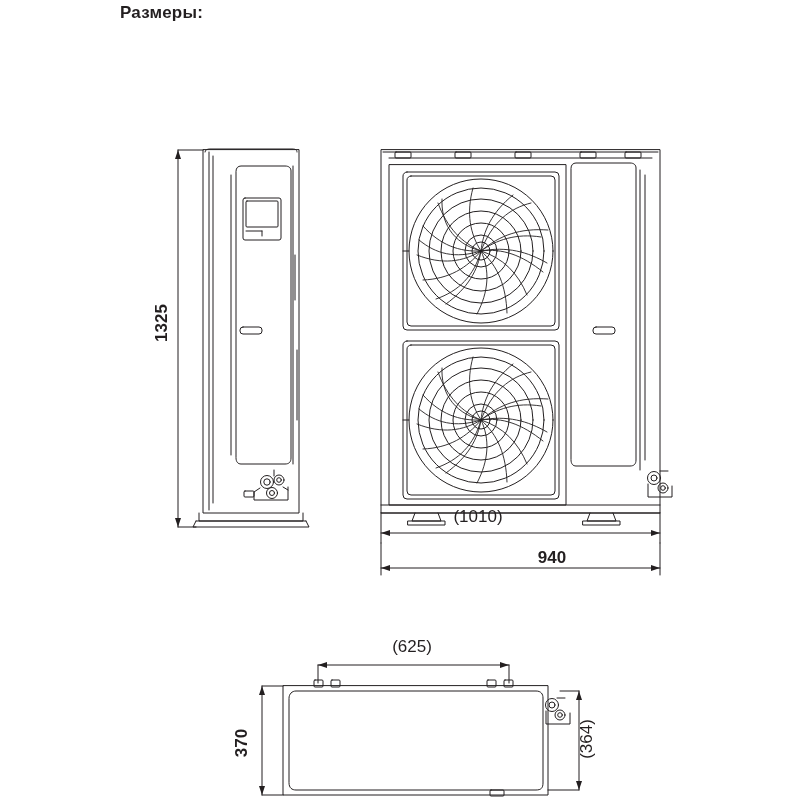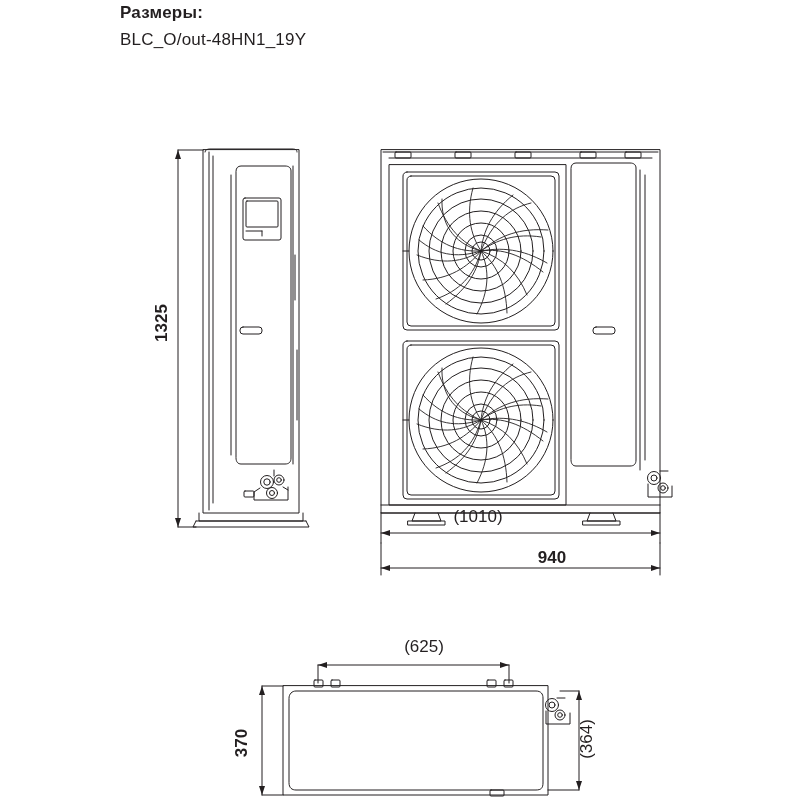--- a/index.html
+++ b/index.html
@@ -54,21 +54,20 @@
     top: 0;
   }
 </style>
 </head>
 <body>
 
 <div id="page">
 
   <div class="title-block">
     <div class="title-line bold">Размеры:</div>
-    <div class="title-line">BLC_O/out-48HN1_19Y</div>
   </div>
 
   <svg width="800" height="800" viewBox="0 0 800 800">
     <g fill="none" stroke="#231f20" stroke-width="1" stroke-linejoin="round" stroke-linecap="round">
 
       <g>
 
         <path d="M203,150 L203,513 L299,513 L299,150 Z"></path>
 
         <path d="M205,152 C205,150 207,149 210,149 L292,149 C296,149 297,150 297,152"></path>
@@ -290,19 +289,19 @@
 
     </g>
   </svg>
 
   <div class="label bold vert" style="left: 132px; top: 313px; width: 60px; text-align: center;">1325</div>
 
   <div class="label" style="left: 478px; top: 507px; transform: translateX(-50%);">(1010)</div>
 
   <div class="label bold" style="left: 520px; top: 548px; transform: translateX(-50%); margin-left: 32px;">940</div>
 
-  <div class="label" style="left: 424px; top: 637px; transform: translateX(-50%);">(625)</div>
+  <div class="label" style="left: 412px; top: 637px; transform: translateX(-50%);">(625)</div>
 
   <div class="label bold vert" style="left: 212px; top: 733px; width: 60px; text-align: center;">370</div>
 
   <div class="label vert" style="left: 557px; top: 729px; width: 60px; text-align: center;">(364)</div>
 
 </div>
 
 </body></html>

